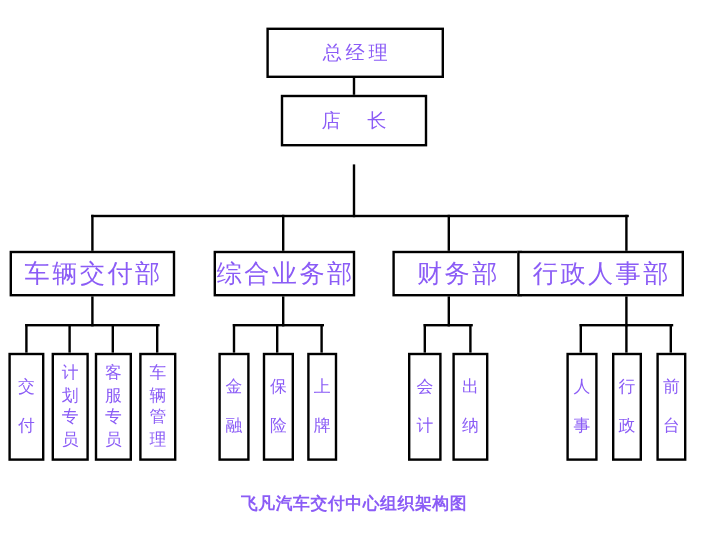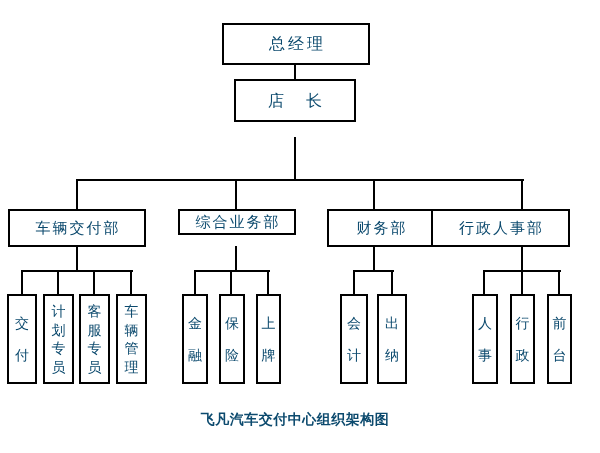--- a/index.html
+++ b/index.html
@@ -5,35 +5,35 @@
   html, body {
     margin: 0;
     padding: 0;
     background: #ffffff;
   }
   .canvas {
     position: relative;
     width: 600px;
     height: 453px;
     background: #ffffff;
-    color: #0c4a6e;
+    color: #8b5cf6;
     font-family: "DejaVu Sans", "Liberation Sans", sans-serif;
     overflow: hidden;
   }
   .box {
     position: absolute;
     box-sizing: border-box;
     border: 2px solid #000000;
     background: #ffffff;
     display: flex;
     align-items: center;
     justify-content: center;
   }
   .h-label {
-    font-size: 15px;
+    font-size: 21px;
     letter-spacing: 2px;
     text-indent: 2px; 
     white-space: nowrap;
     line-height: 1;
   }
   .lvl1 .h-label, .lvl2 .h-label {
     font-size: 16px;
     letter-spacing: 3px;
     text-indent: 3px;
   }
@@ -102,21 +102,21 @@
     <span class="h-label">总经理</span>
   </div>
 
   <div class="box lvl2" style="left:234px;top:79px;width:122px;height:43px">
     <span class="h-label">店　长</span>
   </div>
 
   <div class="box" style="left:8px;top:209px;width:138px;height:38px">
     <span class="h-label">车辆交付部</span>
   </div>
-  <div class="box" style="left:178px;top:209px;width:118px;height:26px">
+  <div class="box" style="left:178px;top:209px;width:118px;height:38px">
     <span class="h-label">综合业务部</span>
   </div>
   <div class="box" style="left:327px;top:209px;width:108px;height:38px">
     <span class="h-label">财务部</span>
   </div>
   <div class="box" style="left:431px;top:209px;width:139px;height:38px">
     <span class="h-label">行政人事部</span>
   </div>
 
   <div class="box vbox" style="left:7px;top:294px;width:30px;height:90px">

